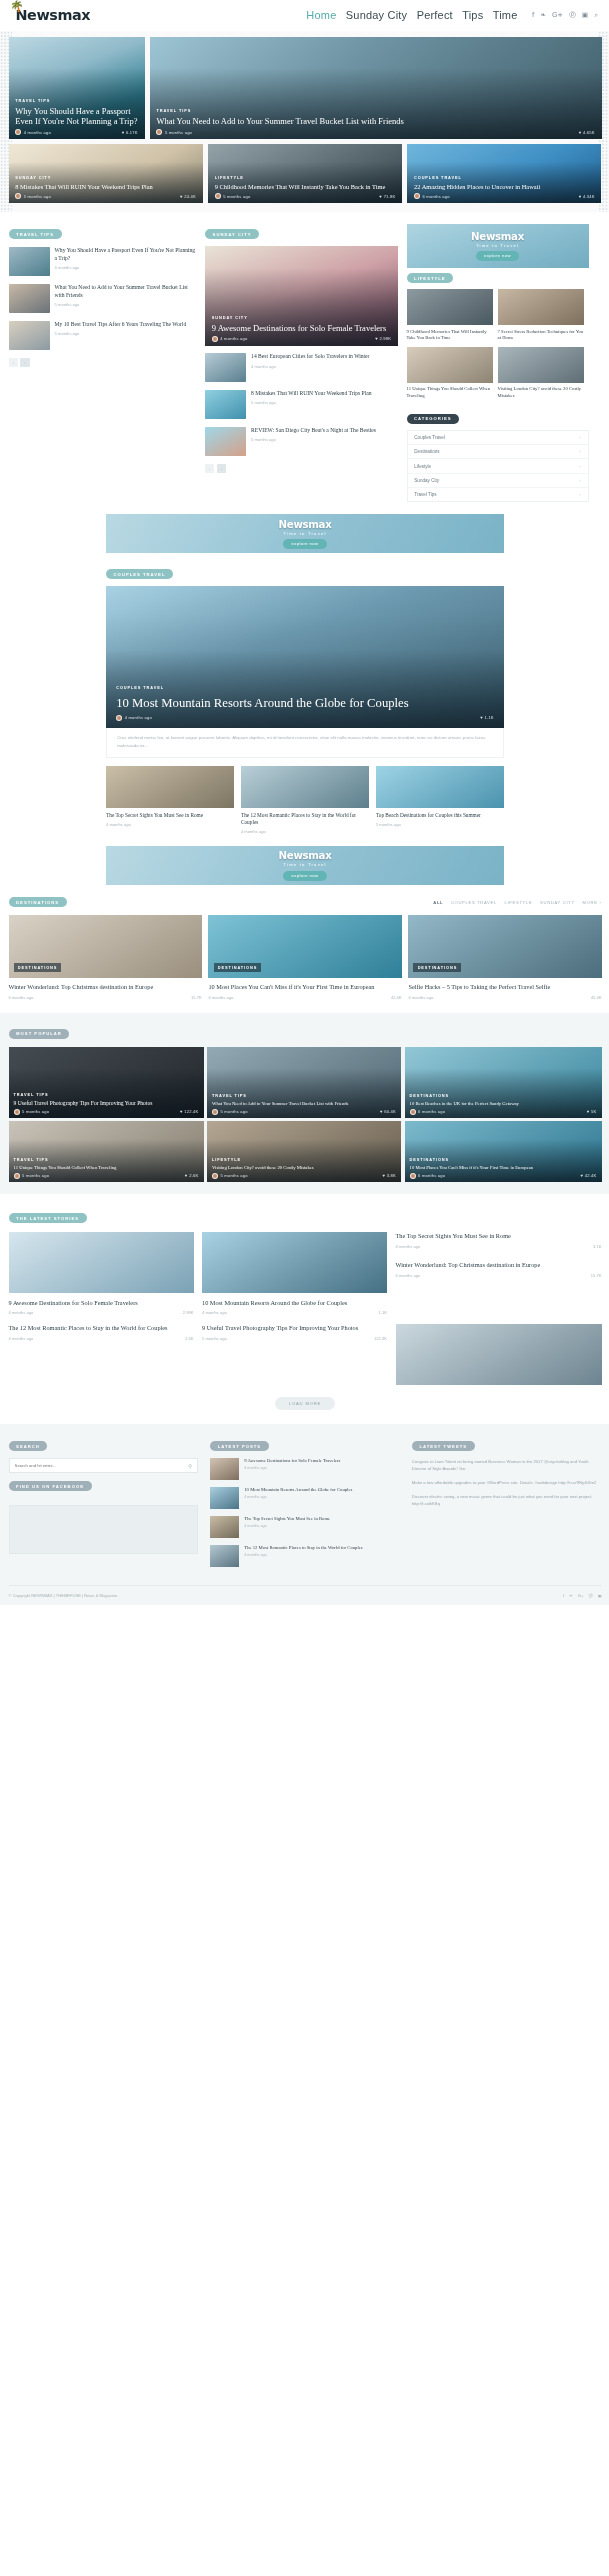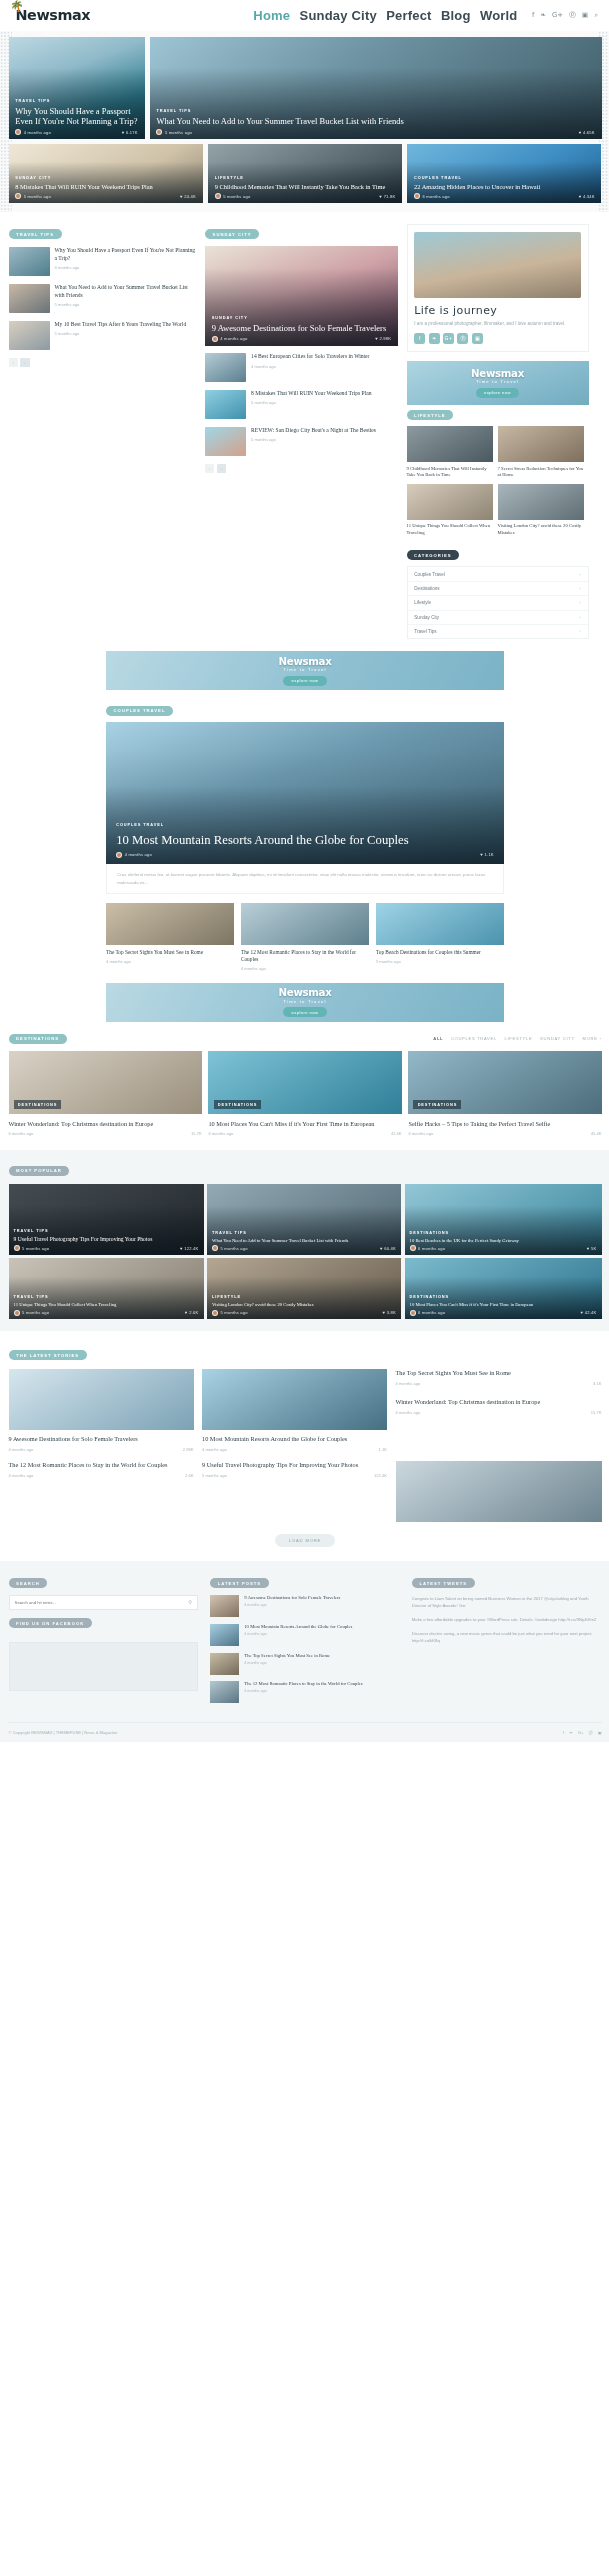--- a/index.html
+++ b/index.html
@@ -16,22 +16,22 @@
 
   
   .header {
     height:30.5px; display:flex; align-items:center; background:#fff;
     padding:0 12px; position:relative; z-index:5;
   }
   .logo { font-family:"DejaVu Sans", sans-serif; font-weight:bold; font-size:14.4px;
     letter-spacing:-0.4px; color:#1d2b33; position:relative; padding-left:3.4px;}
   .logo .palm { position:absolute; left:-1.7px; top:-7.6px; font-size:11px; color:#2b5d68; }
   .nav { margin-left:auto; display:flex; align-items:center; gap:9.3px; }
-  .nav a { font-family:"Liberation Sans", sans-serif; font-size:13px; color:#3c4c55;
-    text-decoration:none; letter-spacing:0.2px;font-weight:bold; }
+  .nav a { font-family:"Liberation Sans", sans-serif; font-size:11px; color:#3c4c55;
+    text-decoration:none; letter-spacing:0.2px; }
   .nav a.active { color:#57a9a9; }
   .nav .social { display:flex; align-items:center; gap:6px; margin-left:5.1px; }
   .nav .social span { font-size:6.8px; color:#7d8d95; font-family:"DejaVu Sans", sans-serif;}
 
   
   .hero-band { background:#fafafa; padding:6.8px 0 8.5px; position:relative;}
   .dots-l, .dots-r { position:absolute; top:0; bottom:0; width:12px;
     background-image:radial-gradient(#d6e1e6 0.7px, transparent 0.8px);
     background-size:3.4px 3.4px; opacity:.9; }
   .dots-l{left:0;} .dots-r{right:0;}
@@ -191,22 +191,22 @@
 
   <div class="header">
     <div class="logo">
       <span class="palm">🌴</span>
       <span>Newsmax</span>
     </div>
     <div class="nav">
       <a class="active">Home</a>
       <a>Sunday City</a>
       <a>Perfect</a>
-      <a>Blog</a>
-      <a>World</a>
+      <a>Tips</a>
+      <a>Time</a>
       <div class="social">
         <span>f</span>
         <span>❧</span>
         <span>G+</span>
         <span>ⓟ</span>
         <span>▣</span>
         <span>⌕</span>
       </div>
     </div>
   </div>
@@ -372,32 +372,20 @@
           <div class="date">5 months ago</div>
         </div>
       </div>
       <div class="arrows">
         <i>‹</i>
         <i class="on">›</i>
       </div>
     </div>
 
     <div class="col-c">
-      <div class="widget">
-        <div class="pic" style="background:linear-gradient(170deg,#9ec9d6 0%,#c9b59a 55%,#8d7f6c 100%)"></div>
-        <h2>Life is journey</h2>
-        <p>I am a professional photographer, filmmaker, and I love autumn and travel.</p>
-        <div class="socrow">
-          <b>f</b>
-          <b>❧</b>
-          <b>G+</b>
-          <b>ⓟ</b>
-          <b>▣</b>
-        </div>
-      </div>
 
       <div class="banner">
         <div class="img" style="background:linear-gradient(160deg,#bfe0ea,#7fb8cb 60%,#5d9db4)"></div>
         <div class="ov"></div>
         <div class="b-logo">Newsmax</div>
         <div class="b-sub">Time to Travel</div>
         <div class="b-btn">explore now</div>
       </div>
 
       <div>

